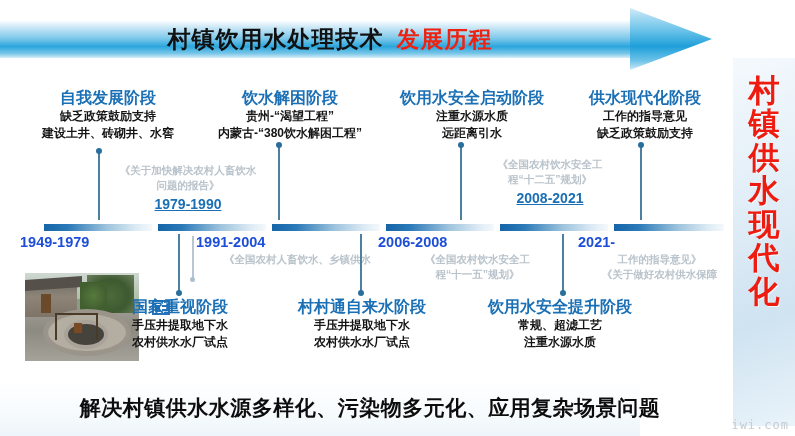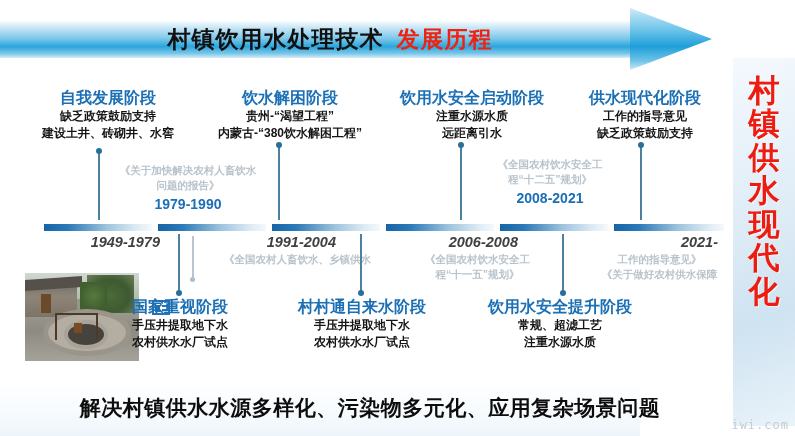--- a/index.html
+++ b/index.html
@@ -56,32 +56,33 @@
   }
 
   
   .docref{position:absolute;text-align:center;}
   .docref .d-line{
     font-size:10.5px;color:#b9c3cb;line-height:1.42;white-space:nowrap;font-weight:bold;
   }
   .docref .d-year{
     font-size:14px;font-weight:bold;color:#1a6fb5;line-height:1.5;white-space:nowrap;
     margin-top:1px;
+    text-decoration:underline;
   }
 
   
   .tl-seg{
     position:absolute;top:224px;height:7px;
     background:linear-gradient(90deg,#1565a8 0%,#2a79b8 22%,#9dc3dd 58%,#dceaf4 85%,#f4f9fc 100%);
   }
 
   
   .tl-year{
-    position:absolute;font-size:14.5px;font-weight:bold;color:#404040;
-    white-space:nowrap;text-align:right;font-style:italic;
+    position:absolute;font-size:14.5px;font-weight:bold;color:#1d4ed8;
+    white-space:nowrap;text-align:left;
   }
 
   
   .conn{position:absolute;width:2px;background:#4d7f9e;}
   .conn-dot{position:absolute;width:6px;height:6px;border-radius:50%;background:#2a6e9c;}
   .conn-light{position:absolute;width:2px;background:#b7c6d2;}
   .conn-dot-light{position:absolute;width:5px;height:5px;border-radius:50%;background:#aebecb;}
 
   
   .photo{

